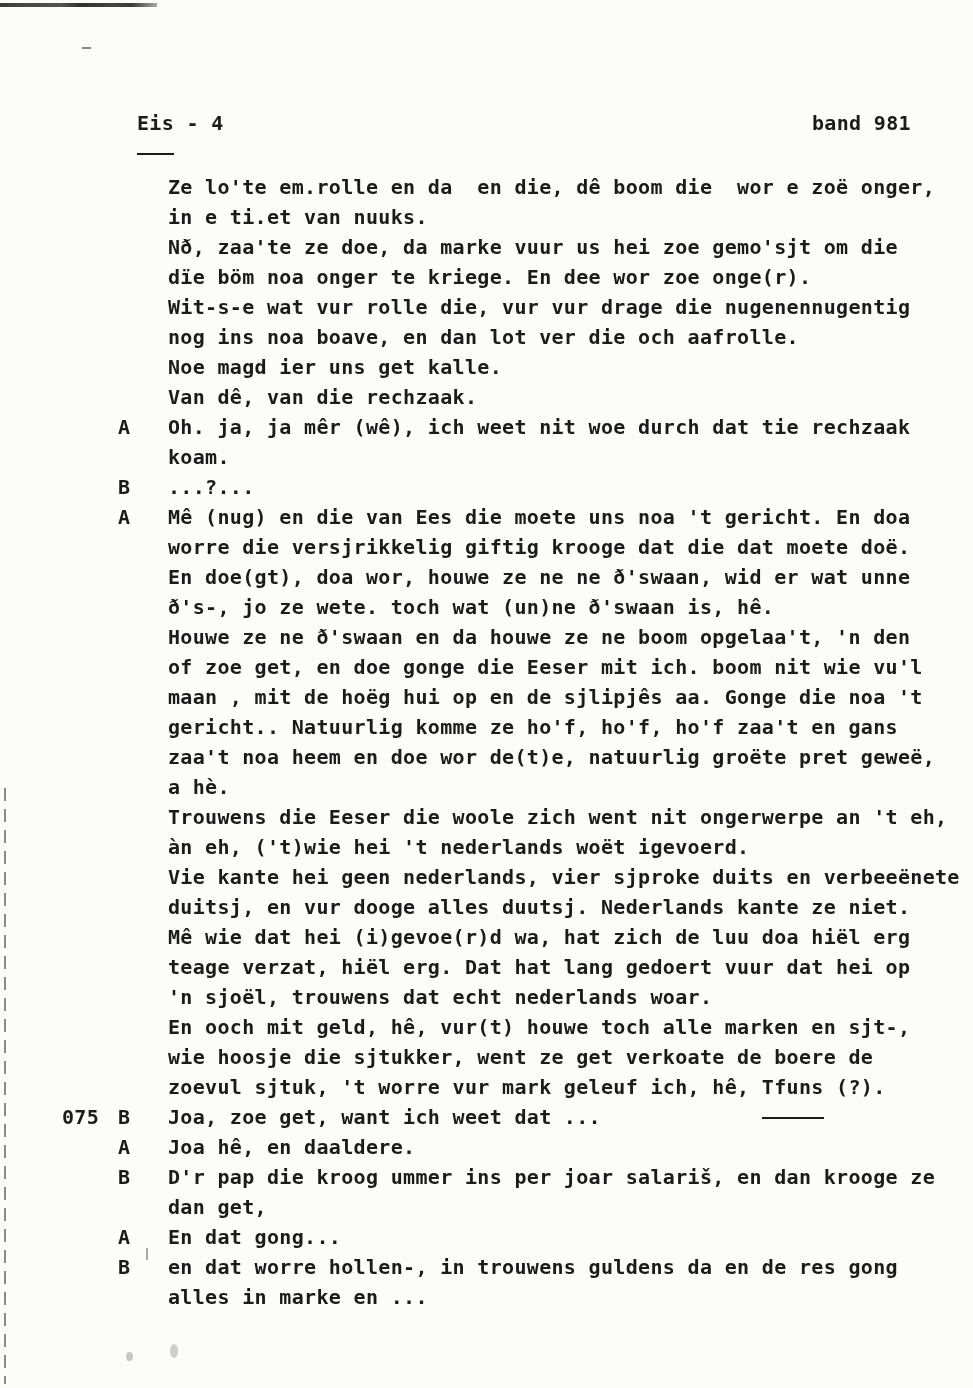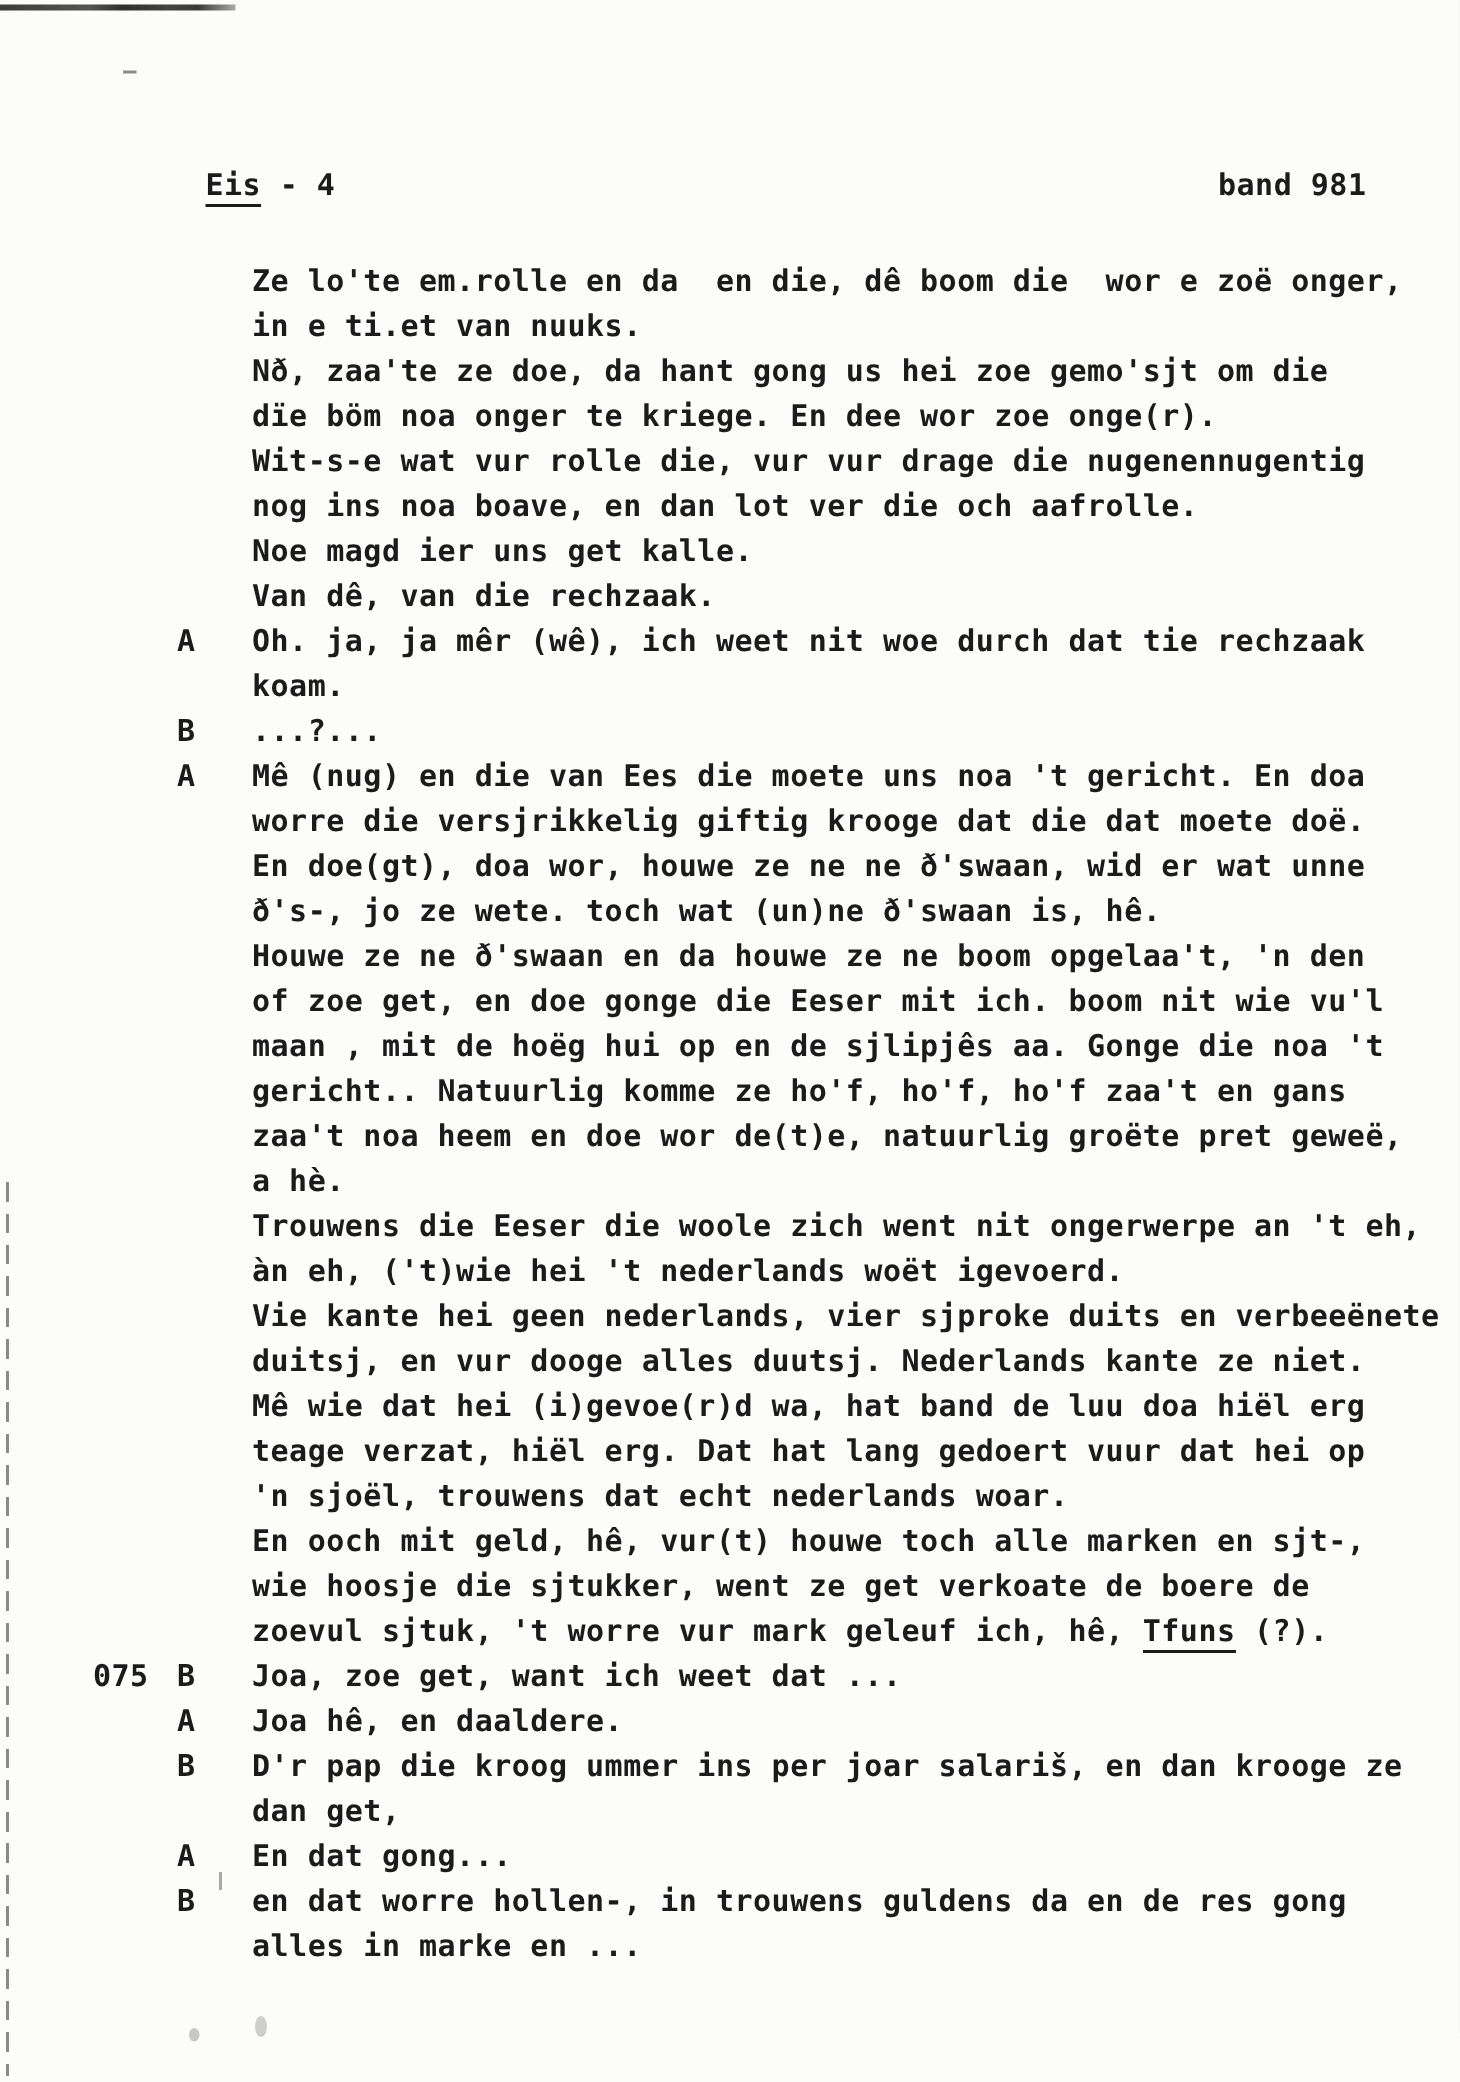--- a/index.html
+++ b/index.html
@@ -16,21 +16,21 @@
     font-weight: bold;
     overflow: hidden;
   }
   .hdr {
     position: absolute; top: 111px;
     font-size: 20px; line-height: 24px; letter-spacing: 0.33px;
     white-space: pre;
   }
   .hdr-left { left: 137px; }
   .hdr-right { left: 812px; }
-  .uline { border-bottom: 2px solid currentColor; padding-bottom: 1px; }
+  .uline { border-bottom: 2px solid currentColor; padding-bottom: 18px; }
   #transcript {
     position: absolute; left: 0; top: 172px; width: 827px;
   }
   .line {
     position: relative; height: 30px;
     font-size: 20px; line-height: 30px; letter-spacing: 0.33px;
   }
   .lnum   { position: absolute; left: 62px;  white-space: pre; }
   .speaker{ position: absolute; left: 118px; white-space: pre; }
   .text   { position: absolute; left: 168px; white-space: pre; }
@@ -72,21 +72,21 @@
         <span class="text">Ze lo'te em.rolle en da  en die, dê boom die  wor e zoë onger,</span>
       </div>
       <div class="line">
         <span class="lnum"></span>
         <span class="speaker"></span>
         <span class="text">in e ti.et van nuuks.</span>
       </div>
       <div class="line">
         <span class="lnum"></span>
         <span class="speaker"></span>
-        <span class="text">Nð, zaa'te ze doe, da hant gong us hei zoe gemo'sjt om die</span>
+        <span class="text">Nð, zaa'te ze doe, da marke vuur us hei zoe gemo'sjt om die</span>
       </div>
       <div class="line">
         <span class="lnum"></span>
         <span class="speaker"></span>
         <span class="text">dïe böm noa onger te kriege. En dee wor zoe onge(r).</span>
       </div>
       <div class="line">
         <span class="lnum"></span>
         <span class="speaker"></span>
         <span class="text">Wit-s-e wat vur rolle die, vur vur drage die nugenennugentig</span>
@@ -187,21 +187,21 @@
         <span class="text">Vie kante hei geen nederlands, vier sjproke duits en verbeeënete</span>
       </div>
       <div class="line">
         <span class="lnum"></span>
         <span class="speaker"></span>
         <span class="text">duitsj, en vur dooge alles duutsj. Nederlands kante ze niet.</span>
       </div>
       <div class="line">
         <span class="lnum"></span>
         <span class="speaker"></span>
-        <span class="text">Mê wie dat hei (i)gevoe(r)d wa, hat band de luu doa hiël erg</span>
+        <span class="text">Mê wie dat hei (i)gevoe(r)d wa, hat zich de luu doa hiël erg</span>
       </div>
       <div class="line">
         <span class="lnum"></span>
         <span class="speaker"></span>
         <span class="text">teage verzat, hiël erg. Dat hat lang gedoert vuur dat hei op</span>
       </div>
       <div class="line">
         <span class="lnum"></span>
         <span class="speaker"></span>
         <span class="text">'n sjoël, trouwens dat echt nederlands woar.</span>

